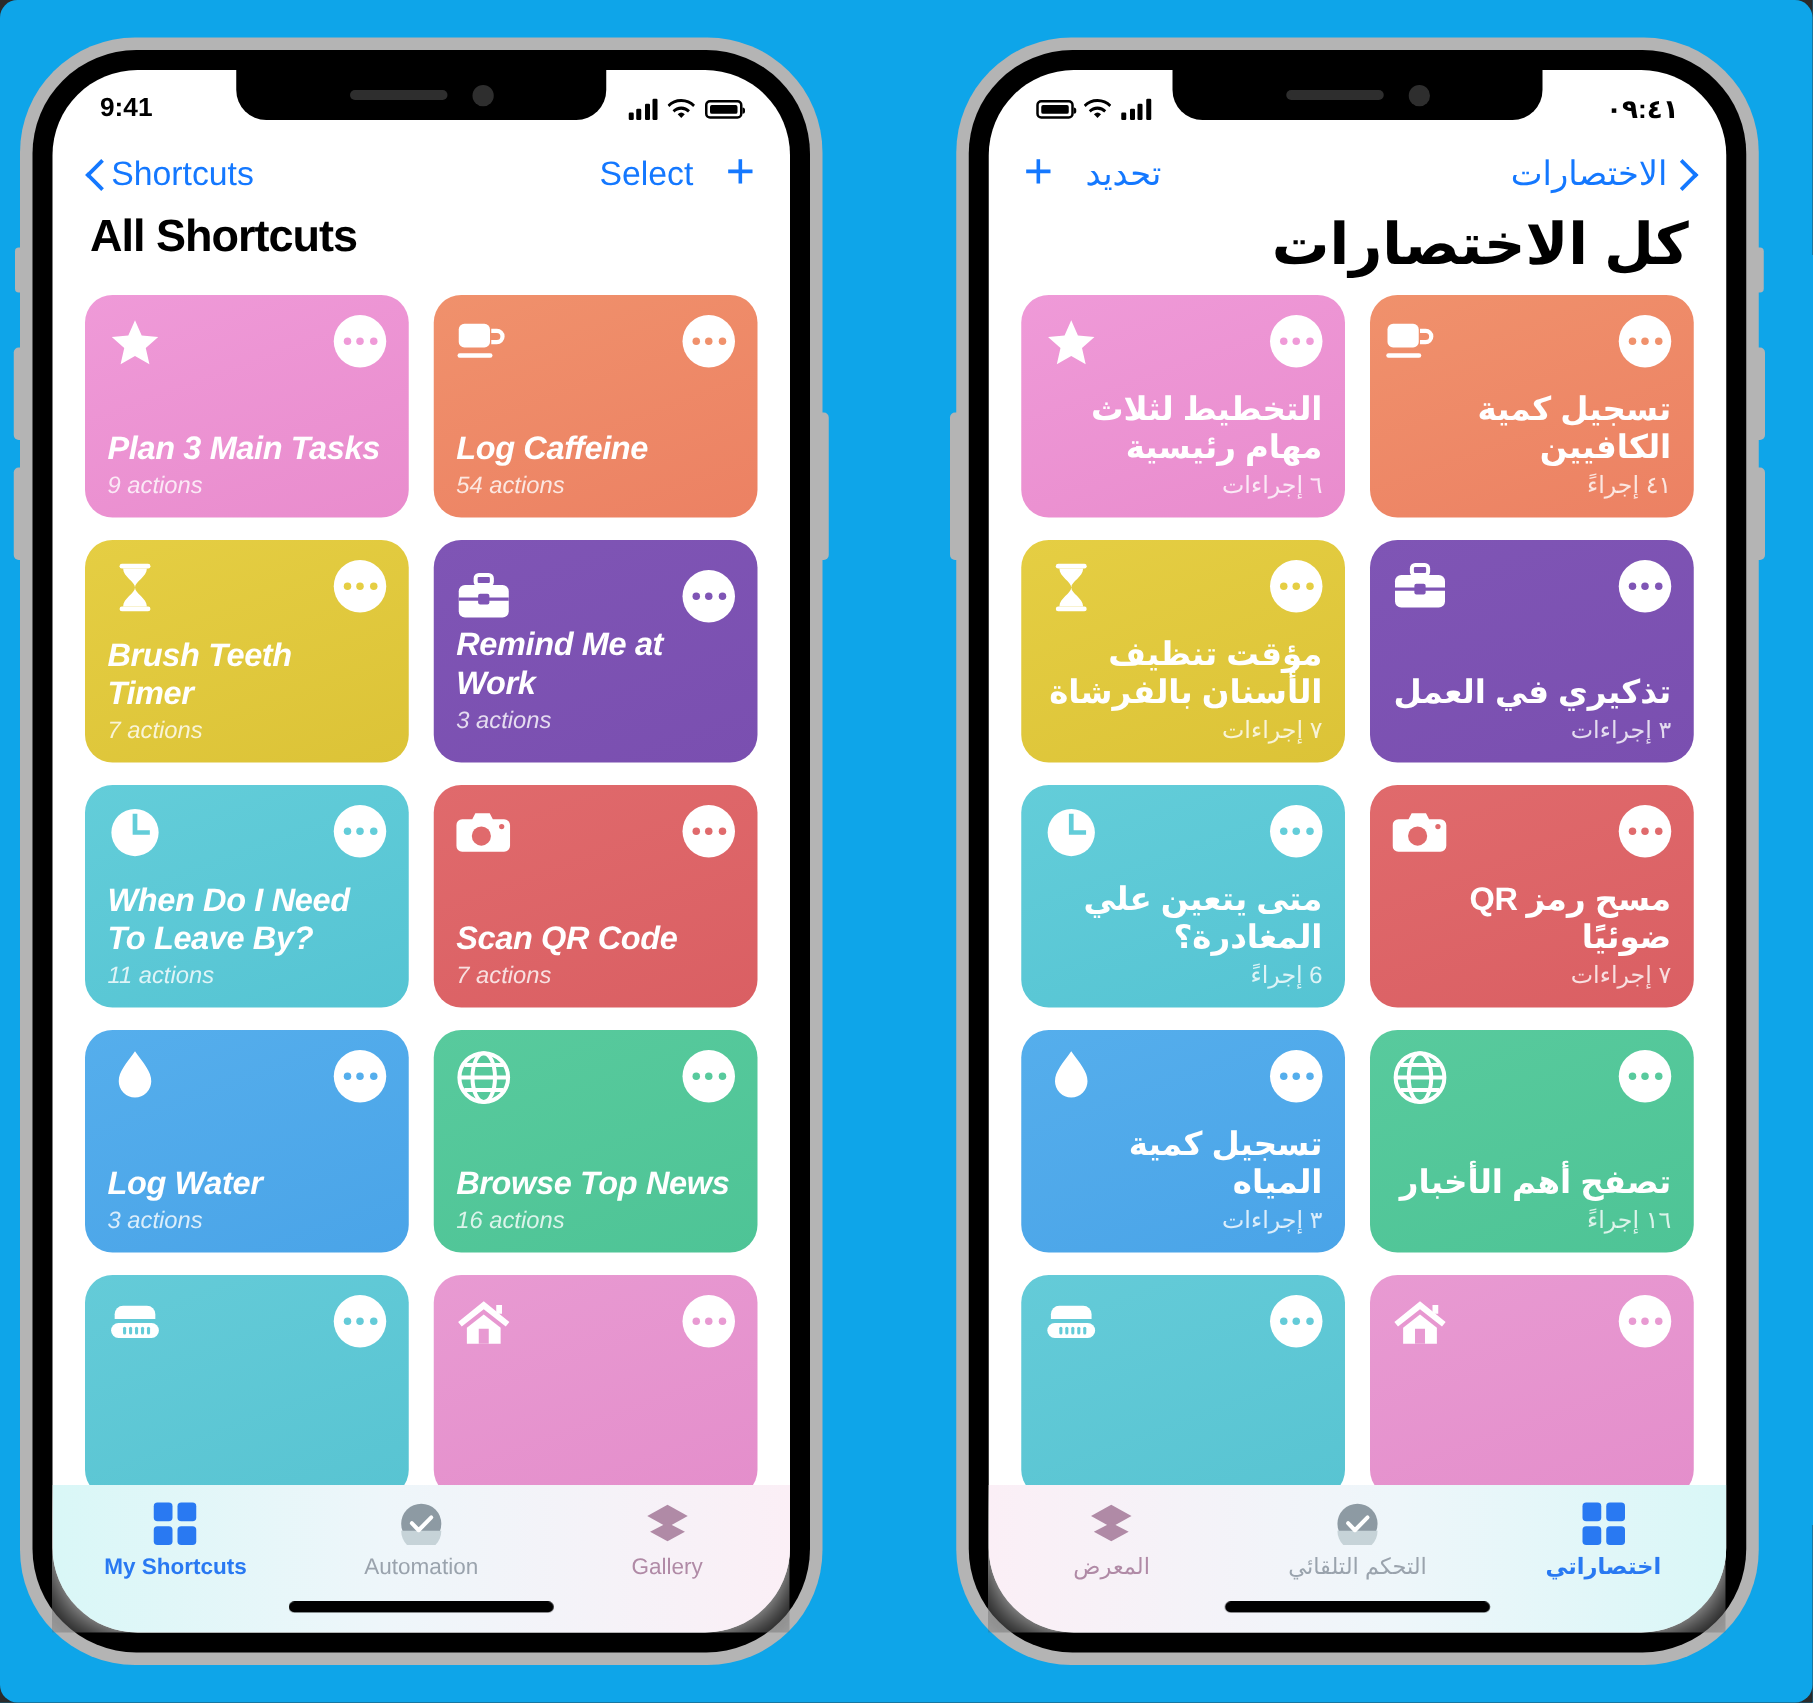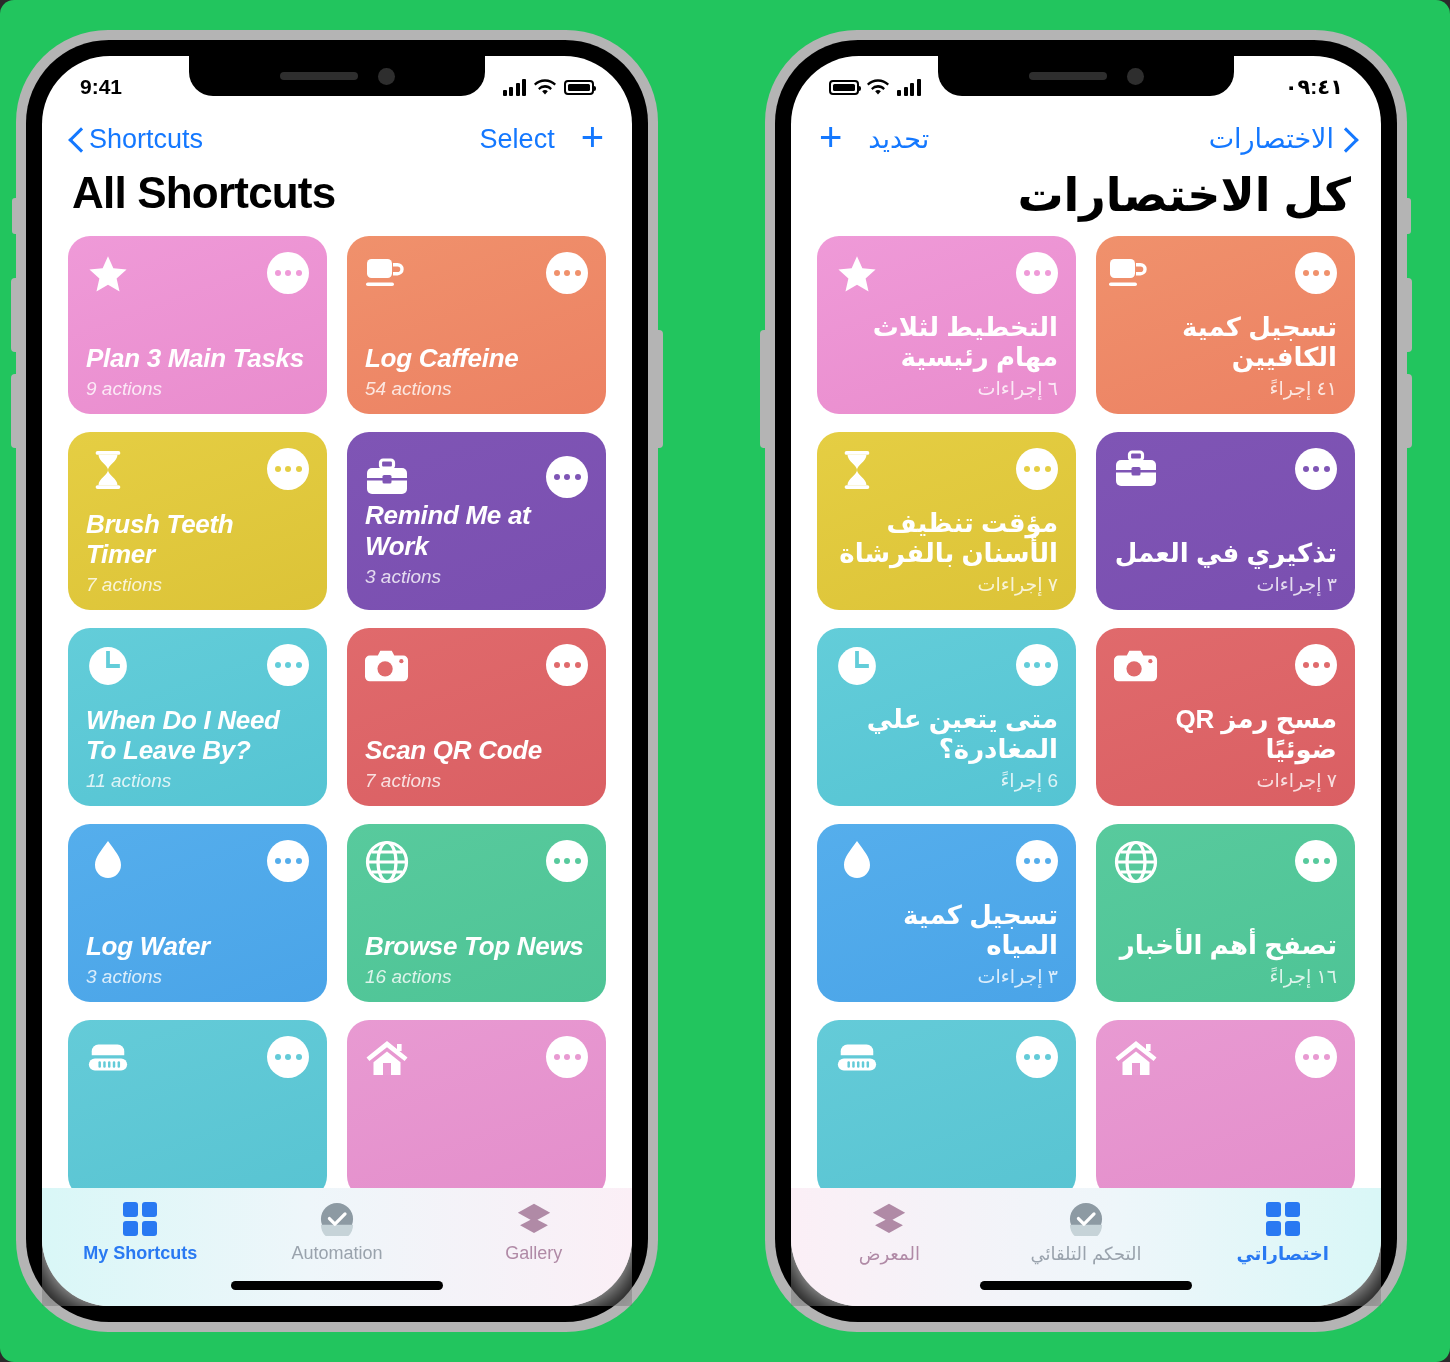--- a/index.html
+++ b/index.html
@@ -4,21 +4,21 @@
 <style>
   * { box-sizing: border-box; margin: 0; padding: 0; }
   html, body {
     width: 1450px; height: 1362px;
     background: #2b2b2b;
     font-family: "Liberation Sans", "DejaVu Sans", sans-serif;
     overflow: hidden;
   }
   #page {
     position: absolute; inset: 0;
-    background: #22c55e;
+    background: #0ea5e9;
     border-radius: 14px;
     overflow: hidden;
   }
 
   
   .phone {
     position: absolute;
     width: 642px; height: 1302px;
     top: 30px;
     border-radius: 92px;
@@ -121,21 +121,21 @@
 
   .nav-right { display: flex; align-items: center; gap: 26px; }
   .rtl .nav-right { flex-direction: row-reverse; }
   .nav-select { color: #1478ff; font-size: 27px; cursor: pointer; }
   .nav-plus { color: #1478ff; font-size: 40px; font-weight: 300; line-height: 1; cursor: pointer; position: relative; top: -2px; }
 
   
   .bigtitle {
     position: absolute; top: 112px; left: 0; right: 0;
     padding: 0 30px;
-    font-size: 44px; font-weight: 700; color: #000;
+    font-size: 36px; font-weight: 700; color: #000;
     letter-spacing: -0.8px;
     z-index: 12;
   }
   .ltr .bigtitle { text-align: left; }
   .rtl .bigtitle { text-align: right; direction: rtl; font-size: 46px; }
 
   
   .gridwrap {
     position: absolute;
     top: 180px; left: 0; right: 0; bottom: 0;

